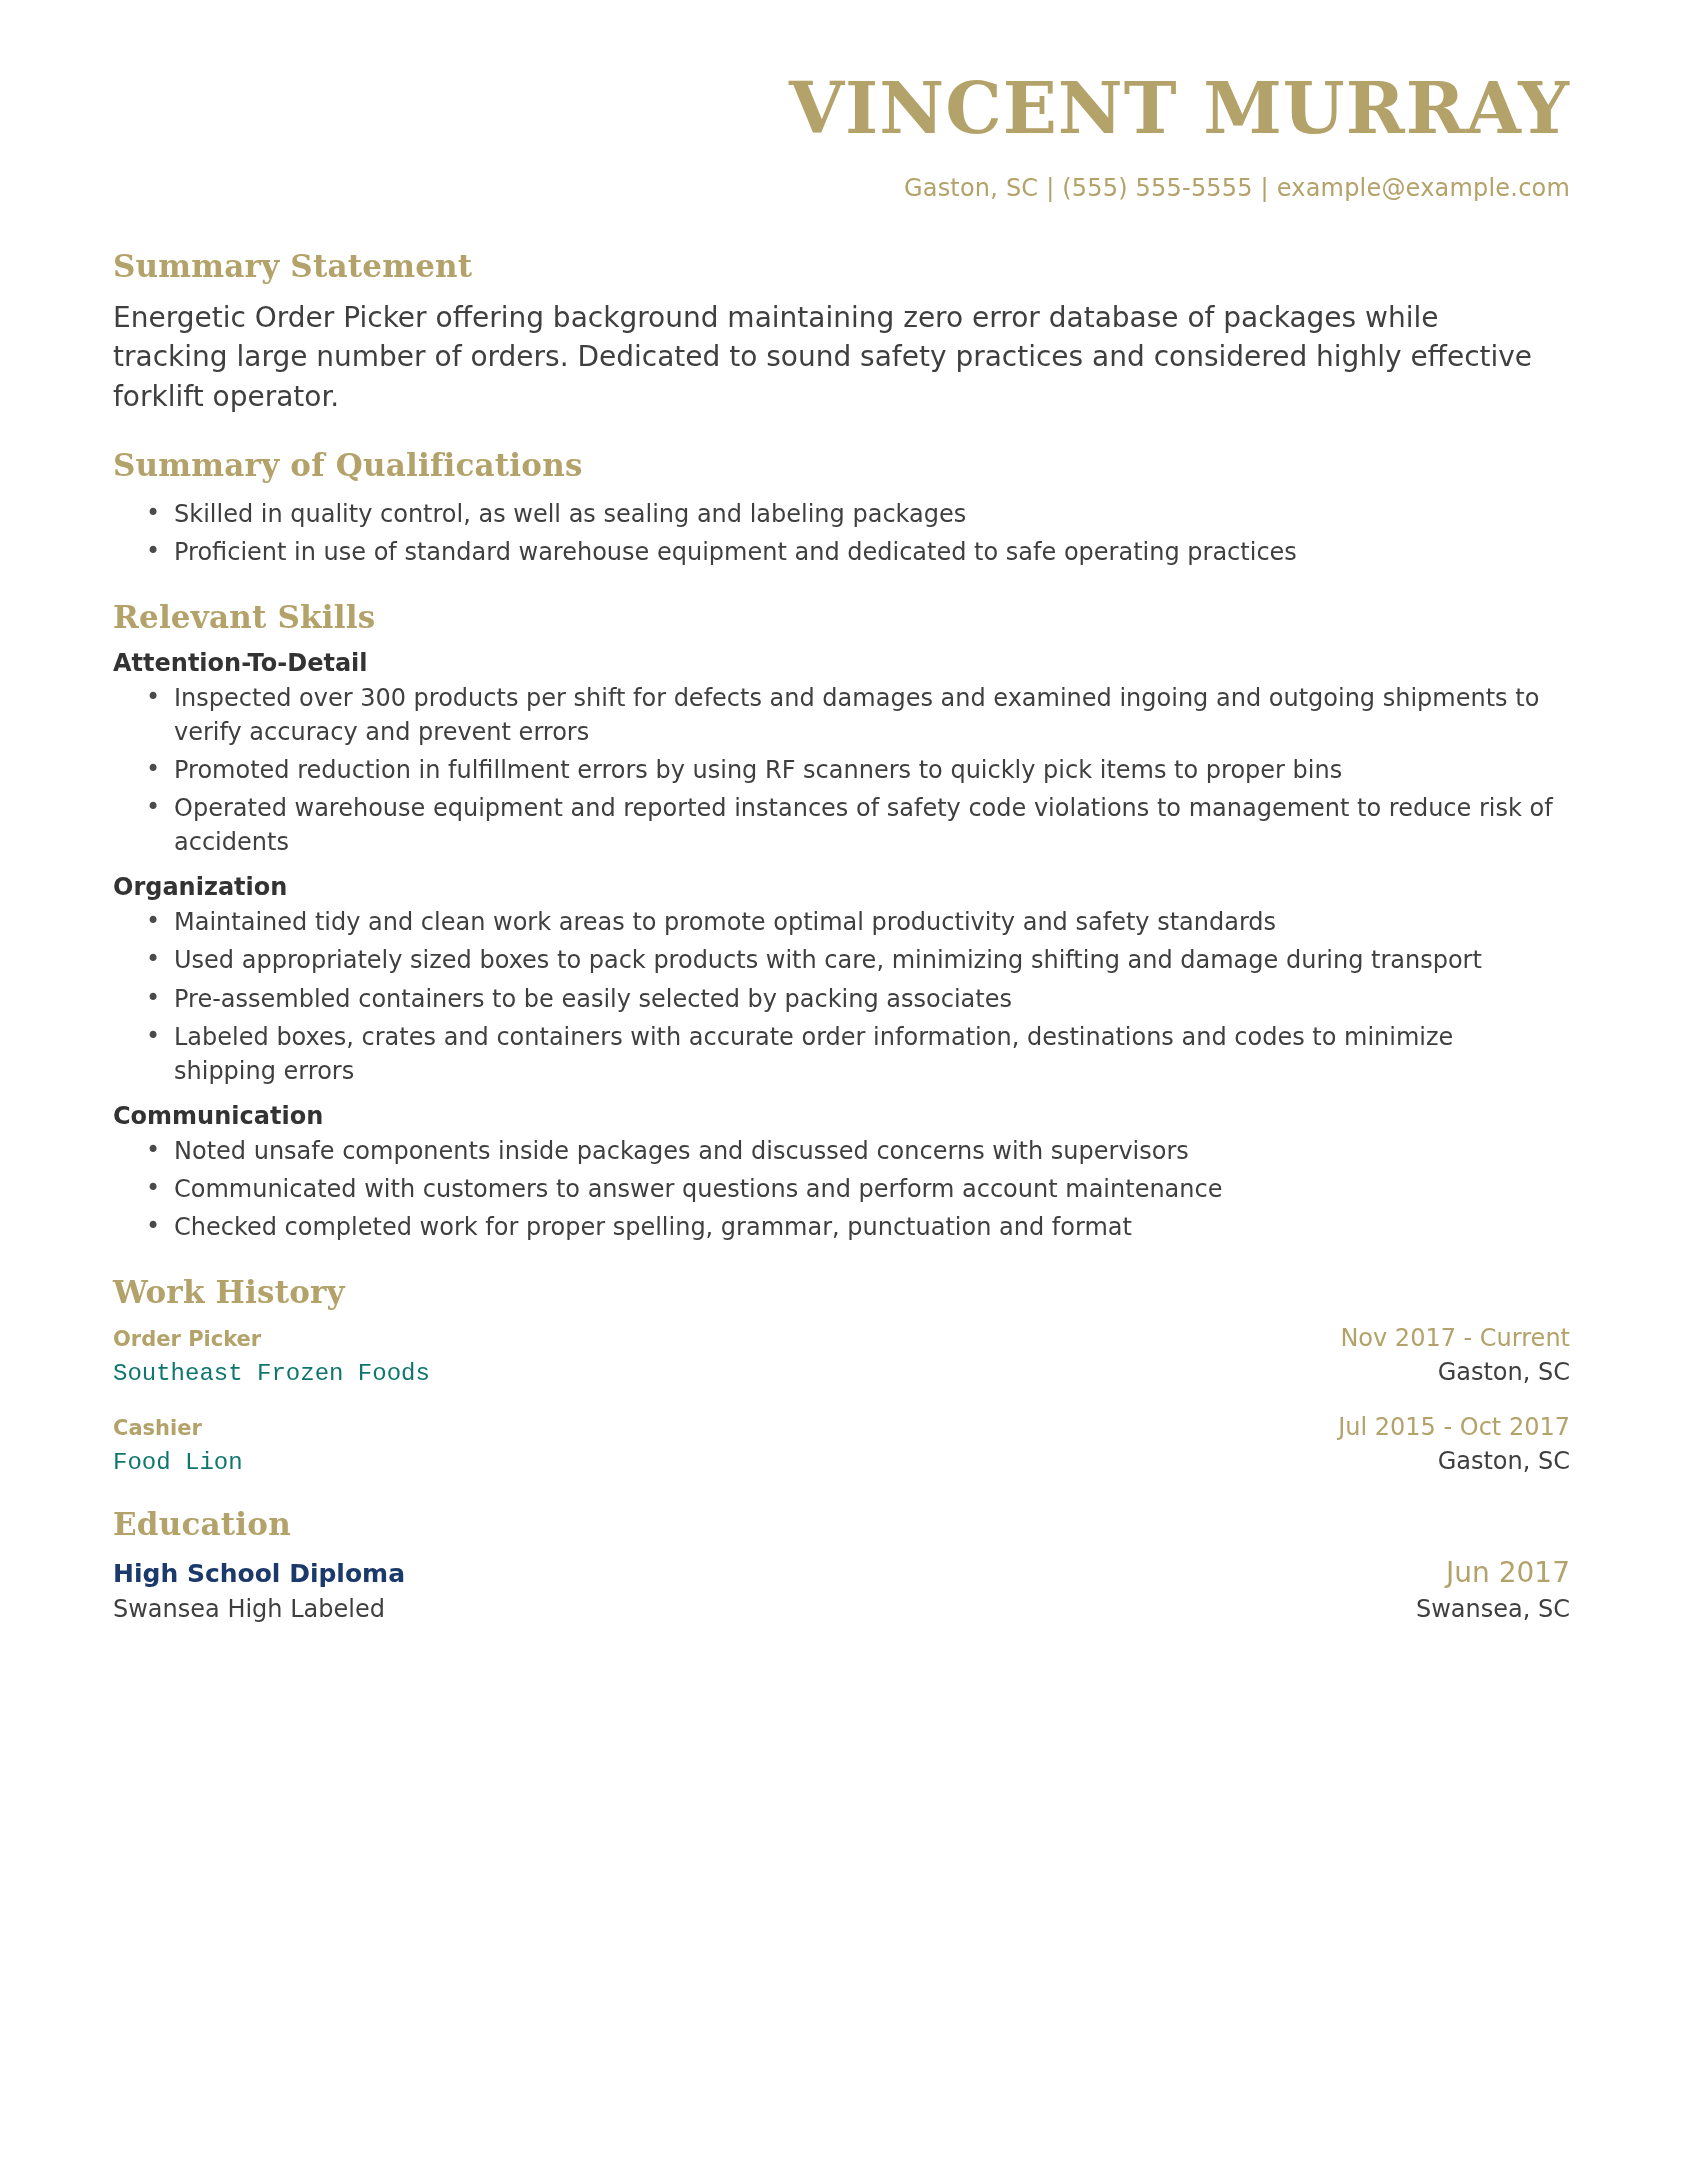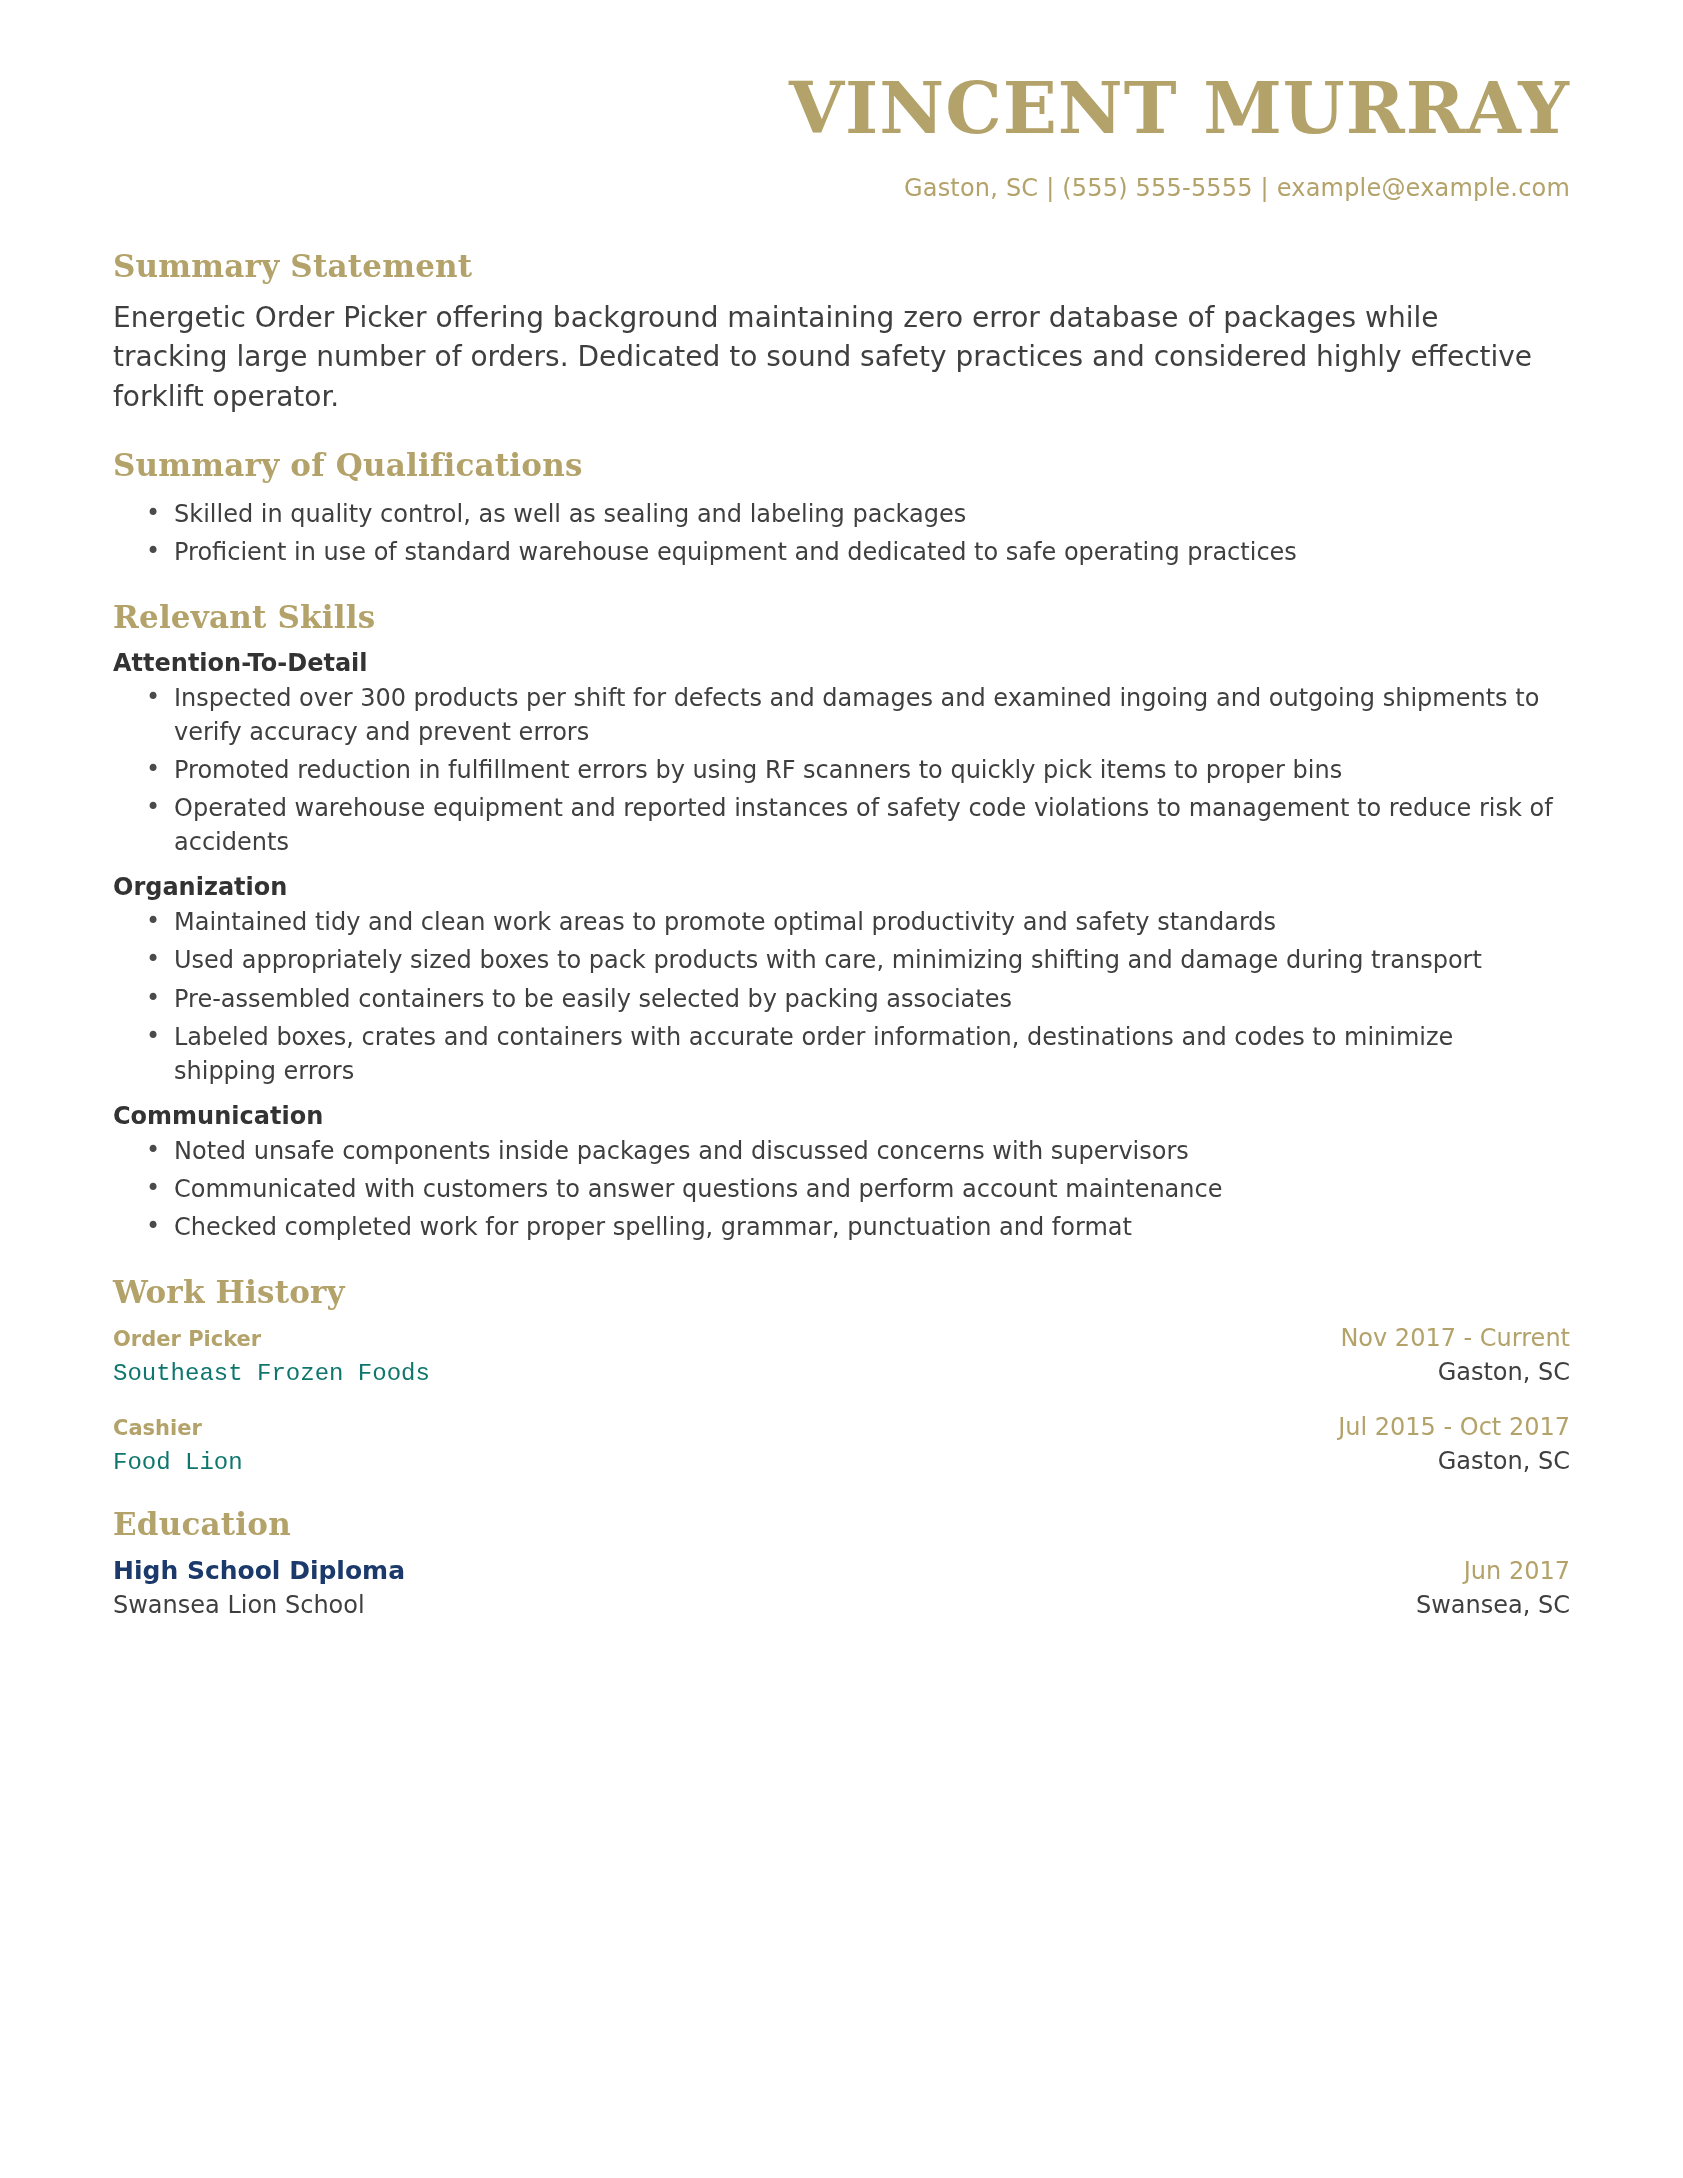--- a/index.html
+++ b/index.html
@@ -114,21 +114,21 @@
     font-size: 24px;
     color: #3f3f3f;
   }
   .edu-title {
     font-family: "DejaVu Sans", sans-serif;
     font-weight: bold;
     font-size: 25px;
     color: #1b3a6b;
   }
   .edu-date {
-    font-size: 24px;
+    font-size: 28px;
     color: #b3a269;
   }
   .edu-school {
     font-size: 24px;
     color: #3f3f3f;
   }
   .edu-location {
     font-size: 24px;
     color: #3f3f3f;
   }
@@ -219,20 +219,20 @@
   </div>
 
   <div class="section">
     <h2 class="section-title">Education</h2>
     <div class="job">
       <div class="job-row">
         <span class="edu-title">High School Diploma</span>
         <span class="edu-date">Jun 2017</span>
       </div>
       <div class="row-sub">
-        <span class="edu-school">Swansea Lion School</span>
+        <span class="edu-school">Swansea High Labeled</span>
         <span class="edu-location">Swansea, SC</span>
       </div>
     </div>
   </div>
 
 </div>
 
 
 </body></html>

